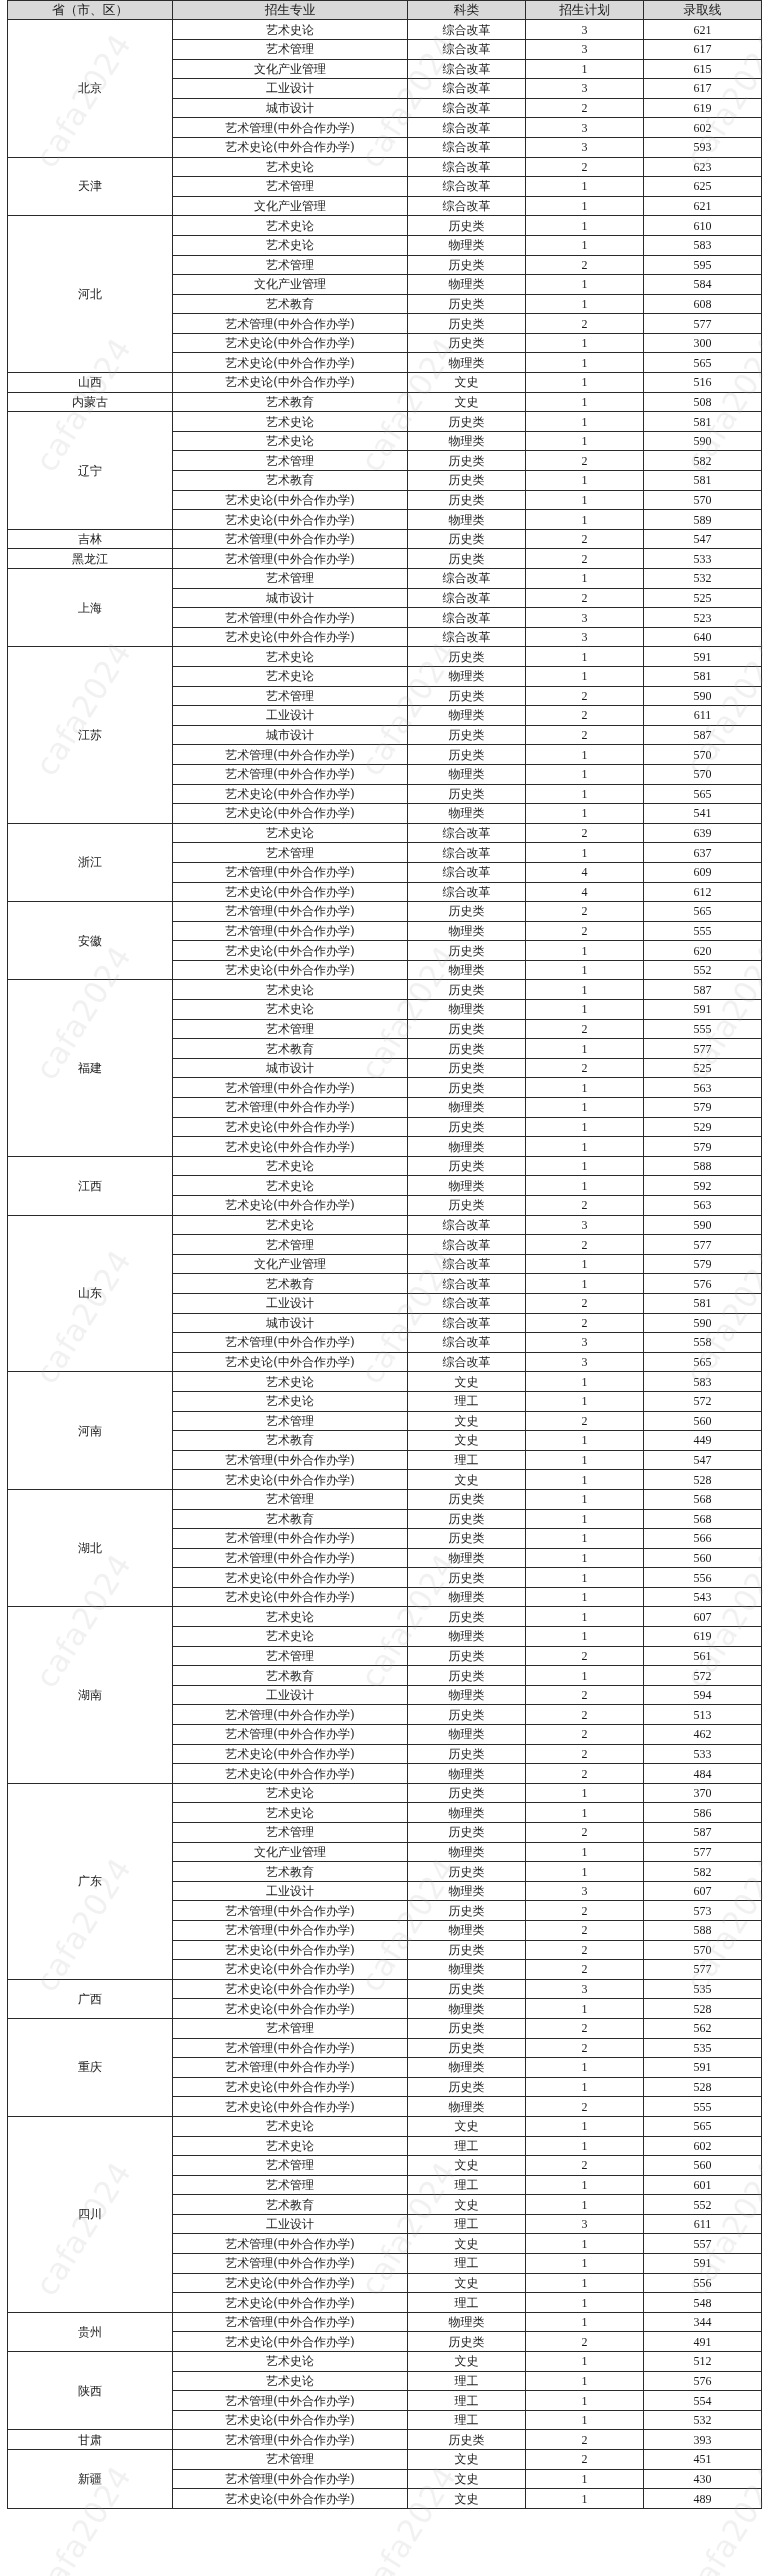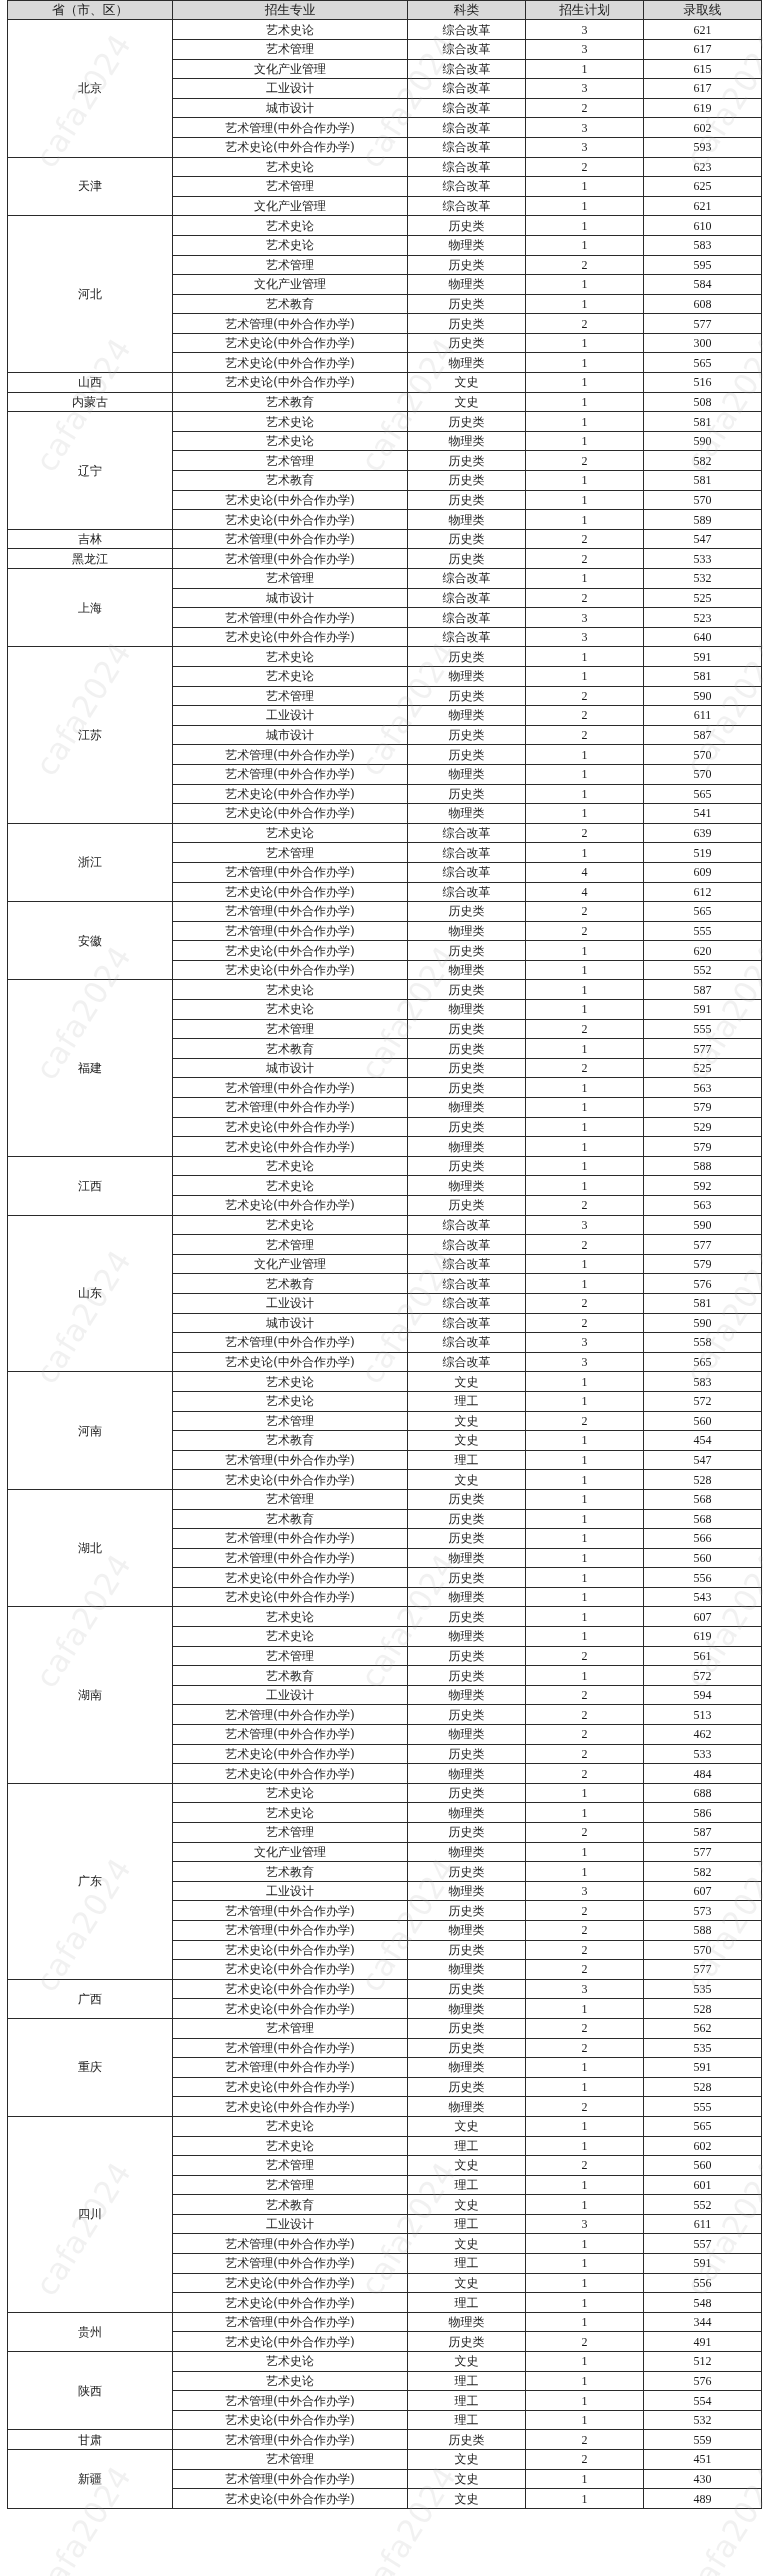--- a/index.html
+++ b/index.html
@@ -332,21 +332,21 @@
         <td rowspan="4">浙江</td>
         <td>艺术史论</td>
         <td>综合改革</td>
         <td class="num">2</td>
         <td class="num">639</td>
       </tr>
       <tr>
         <td>艺术管理</td>
         <td>综合改革</td>
         <td class="num">1</td>
-        <td class="num">519</td>
+        <td class="num">637</td>
       </tr>
       <tr>
         <td>艺术管理(中外合作办学)</td>
         <td>综合改革</td>
         <td class="num">4</td>
         <td class="num">609</td>
       </tr>
       <tr>
         <td>艺术史论(中外合作办学)</td>
         <td>综合改革</td>
@@ -517,21 +517,21 @@
       <tr>
         <td>艺术管理</td>
         <td>文史</td>
         <td class="num">2</td>
         <td class="num">560</td>
       </tr>
       <tr>
         <td>艺术教育</td>
         <td>文史</td>
         <td class="num">1</td>
-        <td class="num">454</td>
+        <td class="num">449</td>
       </tr>
       <tr>
         <td>艺术管理(中外合作办学)</td>
         <td>理工</td>
         <td class="num">1</td>
         <td class="num">547</td>
       </tr>
       <tr>
         <td>艺术史论(中外合作办学)</td>
         <td>文史</td>
@@ -628,21 +628,21 @@
         <td>艺术史论(中外合作办学)</td>
         <td>物理类</td>
         <td class="num">2</td>
         <td class="num">484</td>
       </tr>
       <tr>
         <td rowspan="10">广东</td>
         <td>艺术史论</td>
         <td>历史类</td>
         <td class="num">1</td>
-        <td class="num">688</td>
+        <td class="num">370</td>
       </tr>
       <tr>
         <td>艺术史论</td>
         <td>物理类</td>
         <td class="num">1</td>
         <td class="num">586</td>
       </tr>
       <tr>
         <td>艺术管理</td>
         <td>历史类</td>
@@ -832,21 +832,21 @@
         <td>艺术史论(中外合作办学)</td>
         <td>理工</td>
         <td class="num">1</td>
         <td class="num">532</td>
       </tr>
       <tr>
         <td rowspan="1">甘肃</td>
         <td>艺术管理(中外合作办学)</td>
         <td>历史类</td>
         <td class="num">2</td>
-        <td class="num">559</td>
+        <td class="num">393</td>
       </tr>
       <tr>
         <td rowspan="3">新疆</td>
         <td>艺术管理</td>
         <td>文史</td>
         <td class="num">2</td>
         <td class="num">451</td>
       </tr>
       <tr>
         <td>艺术管理(中外合作办学)</td>

